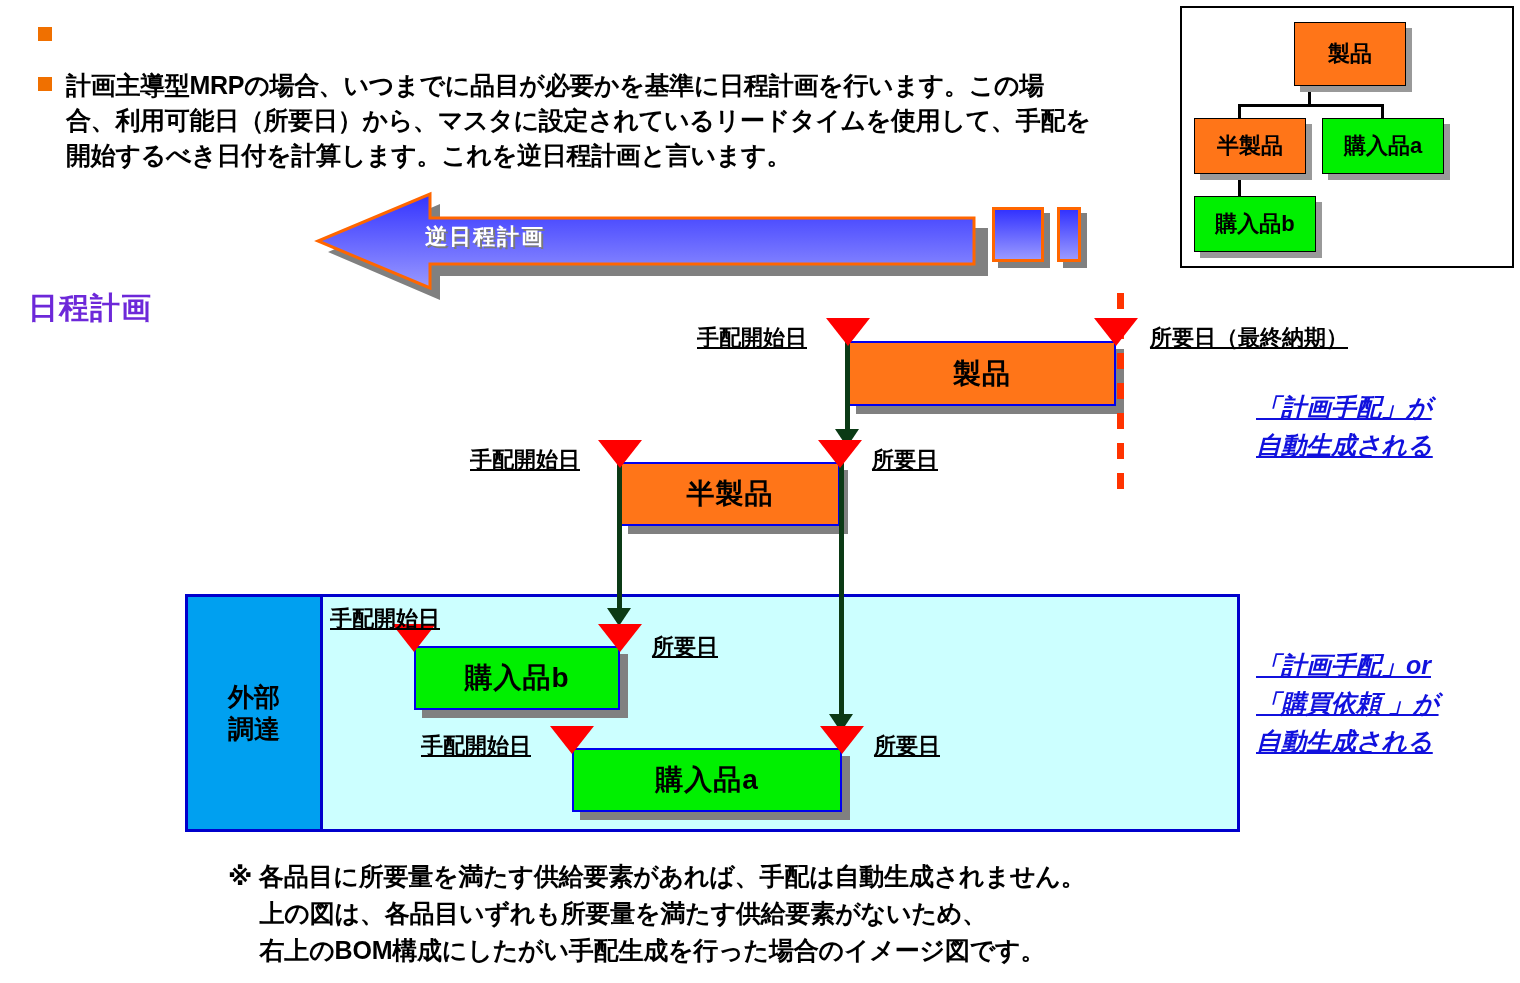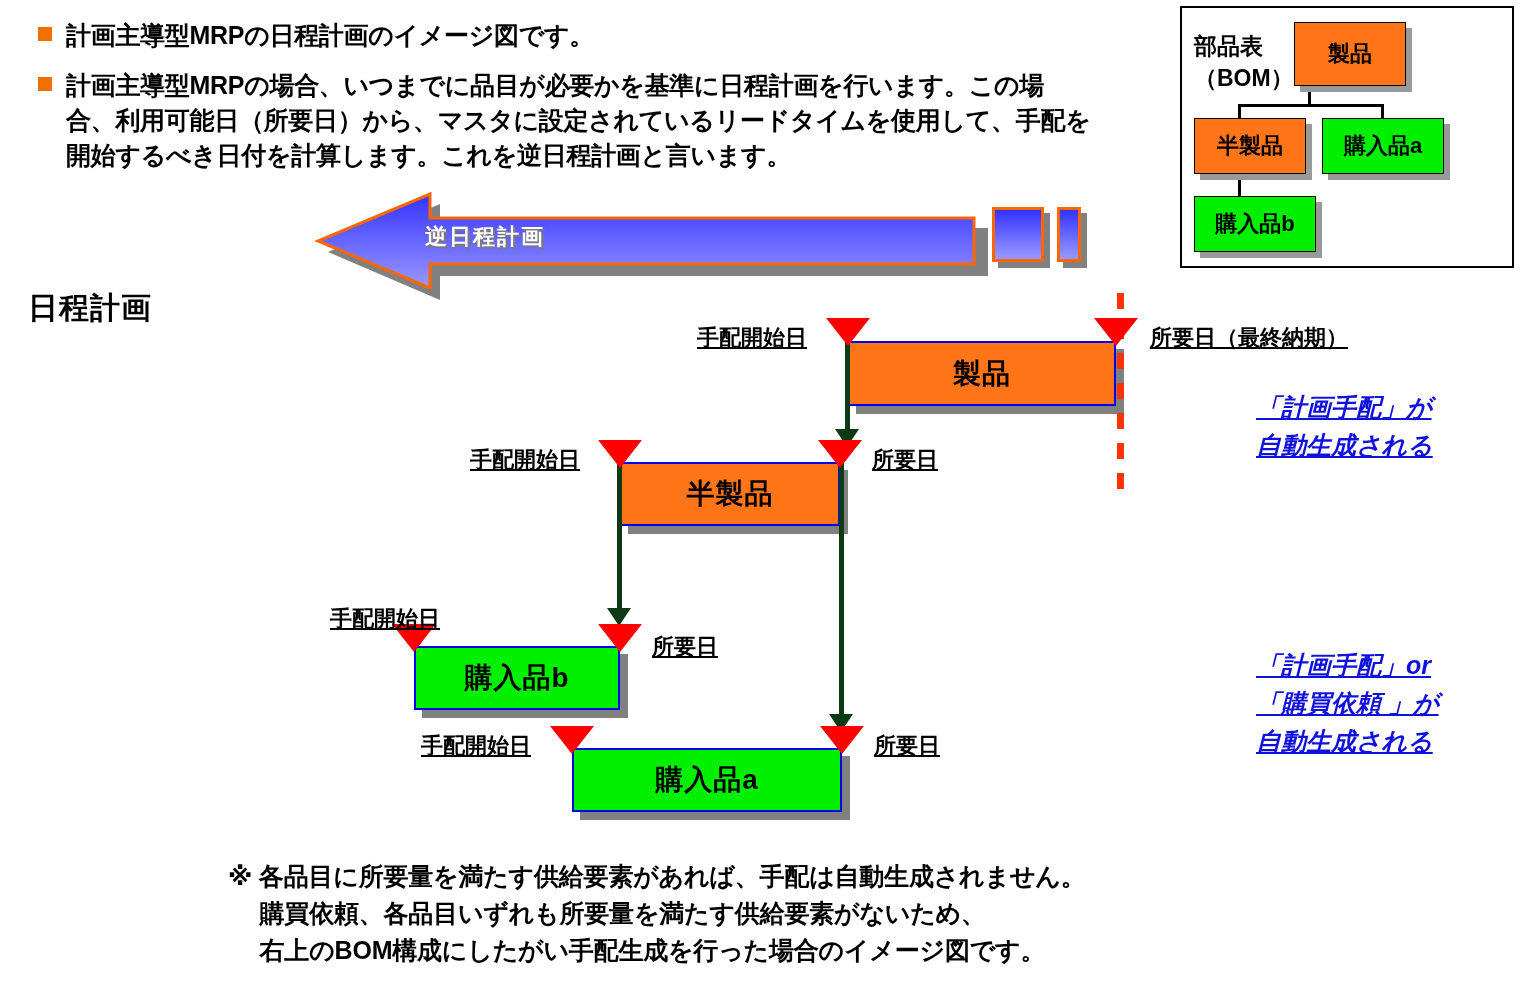--- a/index.html
+++ b/index.html
@@ -21,21 +21,21 @@
     letter-spacing:-0.3px;white-space:pre-line;
   }
   .arrow-label{
     position:absolute;left:320px;top:222px;width:330px;text-align:center;
     color:#ffffff;font-weight:bold;font-size:22px;letter-spacing:2px;
     text-shadow:2px 2px 0 #7a7a7a;z-index:6;
   }
 
   
   .left-heading{
-    position:absolute;left:28px;top:288px;color:#000000;font-weight:bold;
+    position:absolute;left:28px;top:288px;color:#6d28d9;font-weight:bold;
     font-size:30px;letter-spacing:1px;
   }
 
   
   .panel{position:absolute;border:3px solid #0000CC;background:#CCFFFF;box-sizing:border-box;}
   .panel-side{
     position:absolute;left:0;top:0;bottom:0;width:135px;background:#00A0F0;
     border-right:3px solid #0000CC;box-sizing:border-box;
     display:flex;align-items:center;justify-content:center;
     color:#000;font-weight:bold;font-size:26px;line-height:32px;text-align:center;
@@ -85,21 +85,20 @@
   .footnote{position:absolute;left:228px;top:858px;color:#000;font-weight:bold;
             font-size:25px;line-height:37px;white-space:pre-line;letter-spacing:-0.2px;}
 </style>
 </head>
 <body>
 
 <div class="stage">
 
   <div class="bullet-row" style="left:38px;top:18px;width:1110px;">
     <span class="bullet-sq"></span>
-    <span class="bullet-text">計画主導型MRPの日程計画のイメージ図です。</span>
   </div>
 
   <div class="bullet-row" style="left:38px;top:68px;width:1120px;">
     <span class="bullet-sq"></span>
     <span class="bullet-text">計画主導型MRPの場合、いつまでに品目が必要かを基準に日程計画を行います。この場
 合、利用可能日（所要日）から、マスタに設定されているリードタイムを使用して、手配を
 開始するべき日付を計算します。これを逆日程計画と言います。</span>
   </div>
 
   <div>
@@ -146,20 +145,24 @@
     <span>半製品</span>
   </div>
   <div class="tri" style="left:598px;top:440px;"></div>
   <div class="mk-label" style="left:470px;top:445px;">手配開始日</div>
   <div class="tri" style="left:818px;top:440px;"></div>
   <div class="mk-label" style="left:872px;top:445px;">所要日</div>
 
   <div class="conn-line" style="left:845px;top:341px;height:104px;"></div>
   <div class="conn-head" style="left:835px;top:429px;"></div>
 
+  <div class="panel" style="left:185px;top:594px;width:1055px;height:238px;">
+    <div class="panel-side">外部
+調達</div>
+  </div>
 
   <div class="bar-shadow" style="left:422px;top:654px;width:206px;height:64px;"></div>
   <div class="bar green" style="left:414px;top:646px;width:206px;height:64px;">
     <span>購入品b</span>
   </div>
   <div class="tri" style="left:392px;top:624px;"></div>
   <div class="mk-label" style="left:330px;top:604px;">手配開始日</div>
   <div class="tri" style="left:598px;top:624px;"></div>
   <div class="mk-label" style="left:652px;top:632px;">所要日</div>
 
@@ -179,22 +182,20 @@
   <div class="conn-head" style="left:829px;top:714px;"></div>
 
   <div class="annot" style="left:1256px;top:388px;">「計画手配」が
 自動生成される</div>
 
   <div class="annot" style="left:1256px;top:646px;">「計画手配」or
 「購買依頼 」が
 自動生成される</div>
 
   <div class="bom-box">
-    <div class="bom-title">部品表
-（BOM）</div>
 
     <div class="bom-line" style="left:126px;top:82px;width:3px;height:16px;"></div>
     <div class="bom-line" style="left:56px;top:96px;width:146px;height:3px;"></div>
     <div class="bom-line" style="left:56px;top:96px;width:3px;height:16px;"></div>
     <div class="bom-line" style="left:199px;top:96px;width:3px;height:16px;"></div>
     <div class="bom-line" style="left:56px;top:166px;width:3px;height:22px;"></div>
 
     <div class="bom-shadow" style="left:118px;top:20px;width:112px;height:64px;"></div>
     <div class="bom-node orange" style="left:112px;top:14px;width:112px;height:64px;">
       <span>製品</span>
@@ -210,16 +211,16 @@
       <span>購入品a</span>
     </div>
 
     <div class="bom-shadow" style="left:18px;top:194px;width:122px;height:56px;"></div>
     <div class="bom-node green" style="left:12px;top:188px;width:122px;height:56px;">
       <span>購入品b</span>
     </div>
   </div>
 
   <div class="footnote">※ 各品目に所要量を満たす供給要素があれば、手配は自動生成されません。
-　 購買依頼、各品目いずれも所要量を満たす供給要素がないため、
+　 上の図は、各品目いずれも所要量を満たす供給要素がないため、
 　 右上のBOM構成にしたがい手配生成を行った場合のイメージ図です。</div>
 
 </div>
 
 </body></html>

